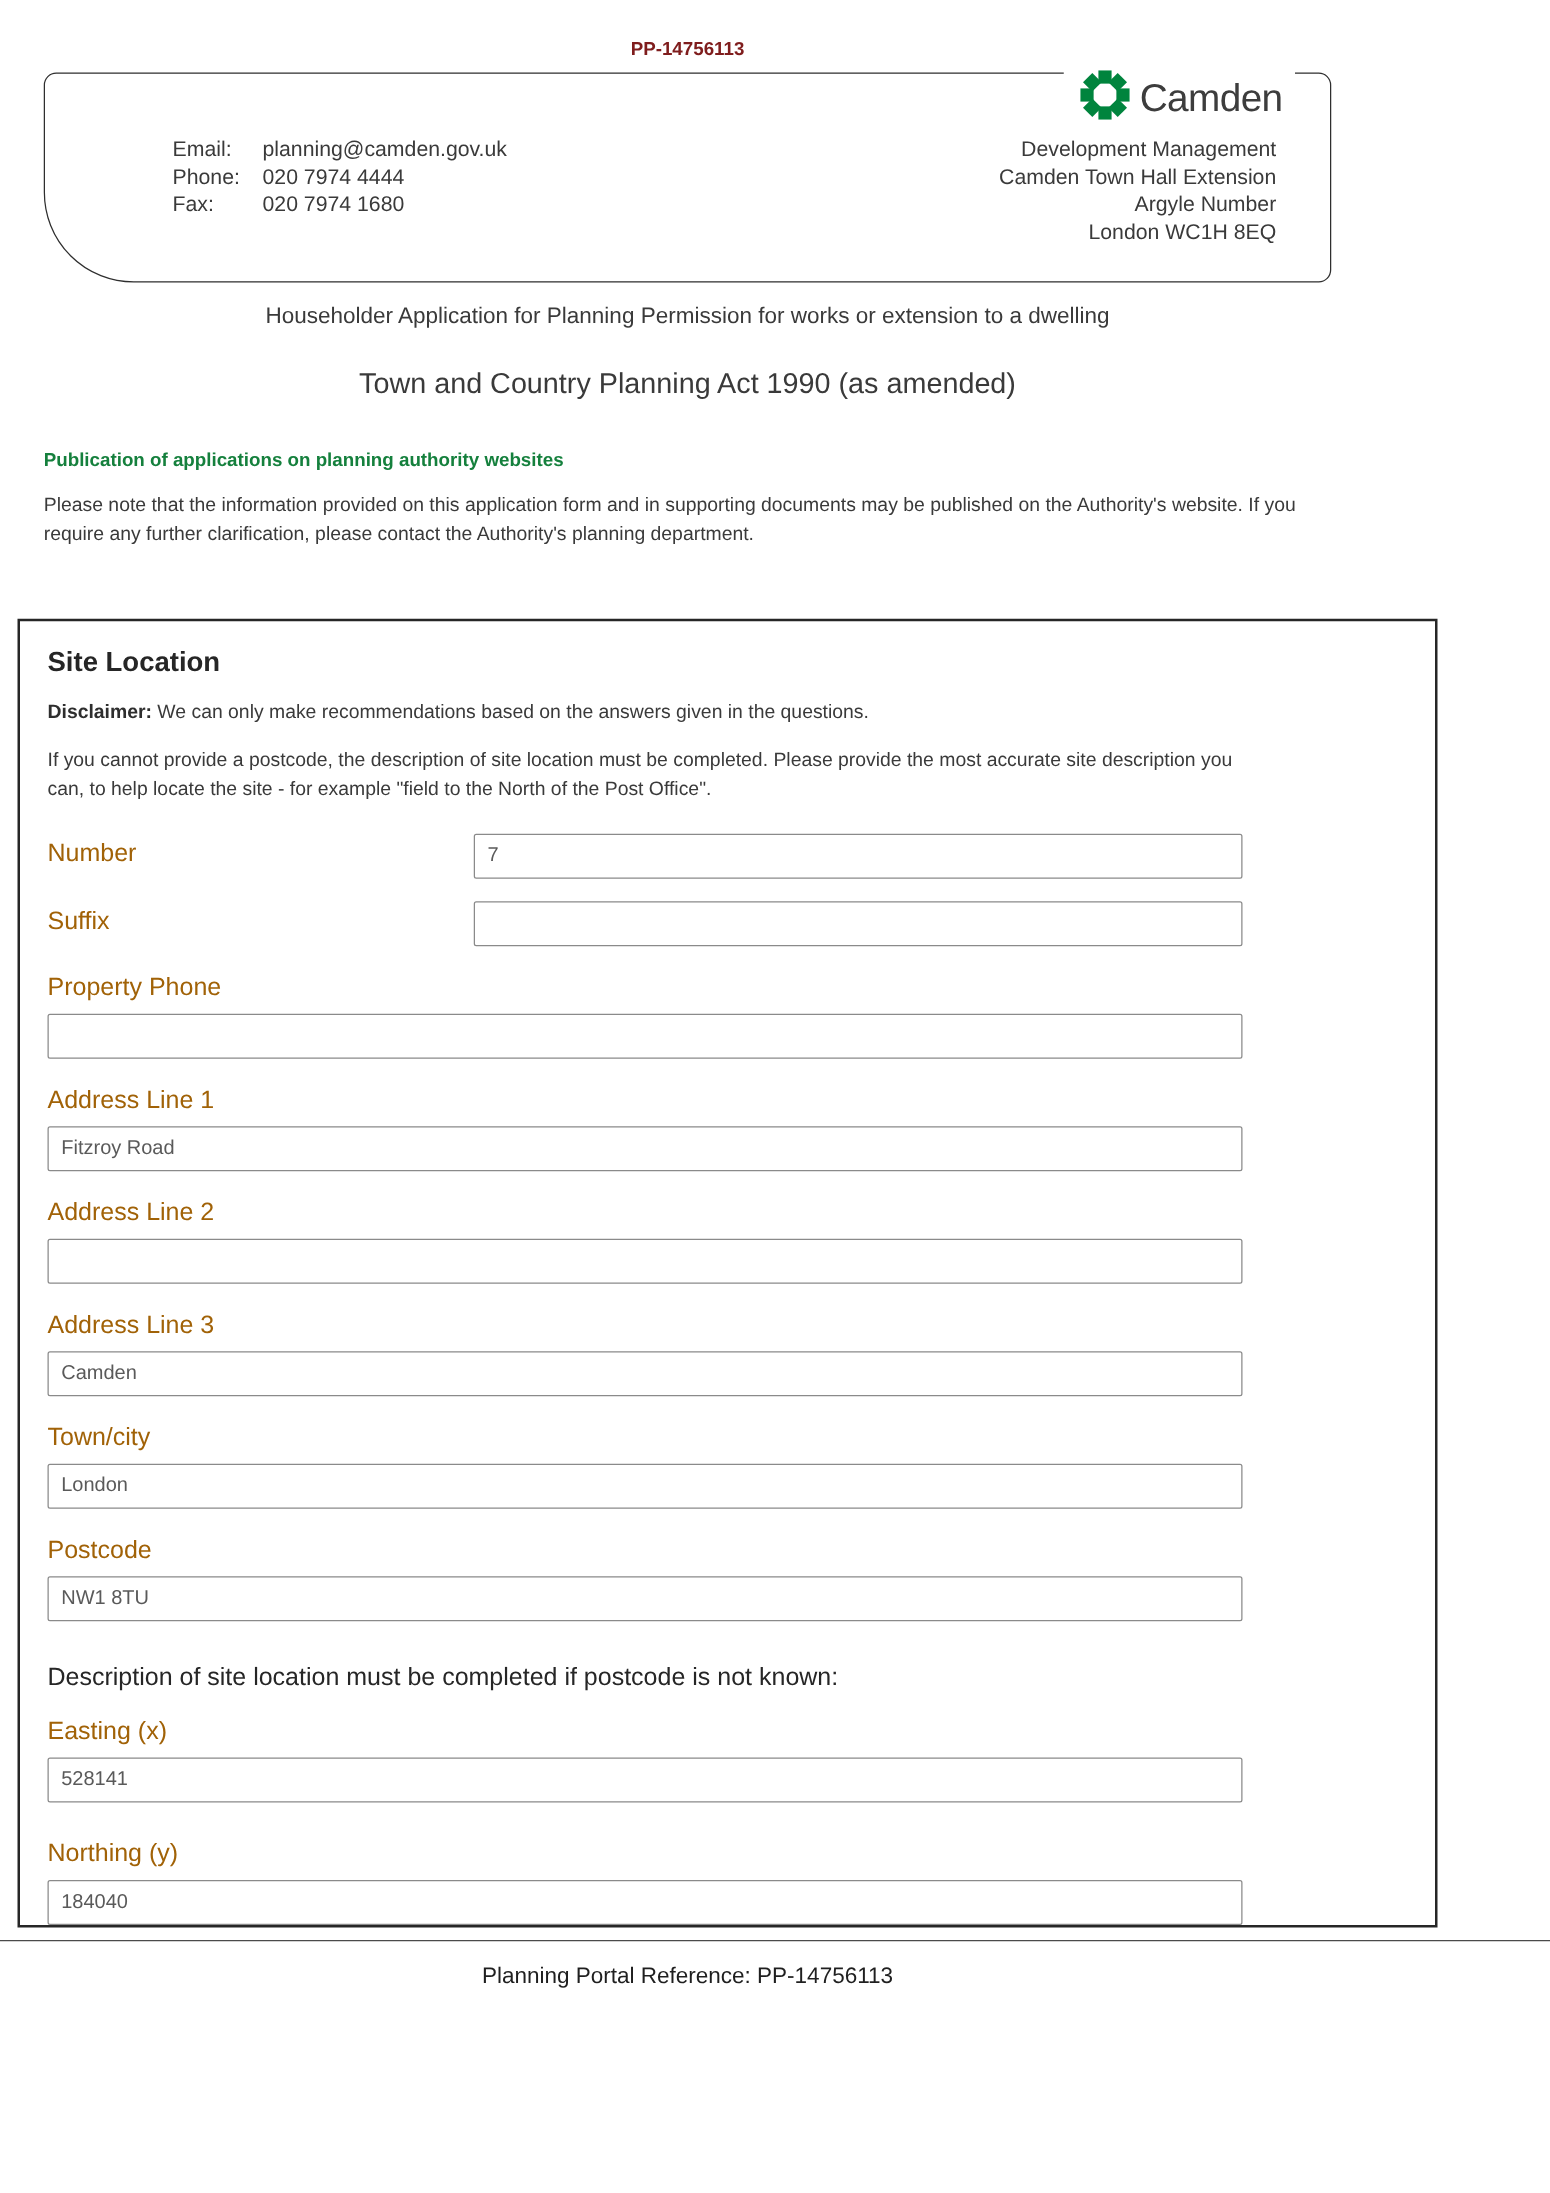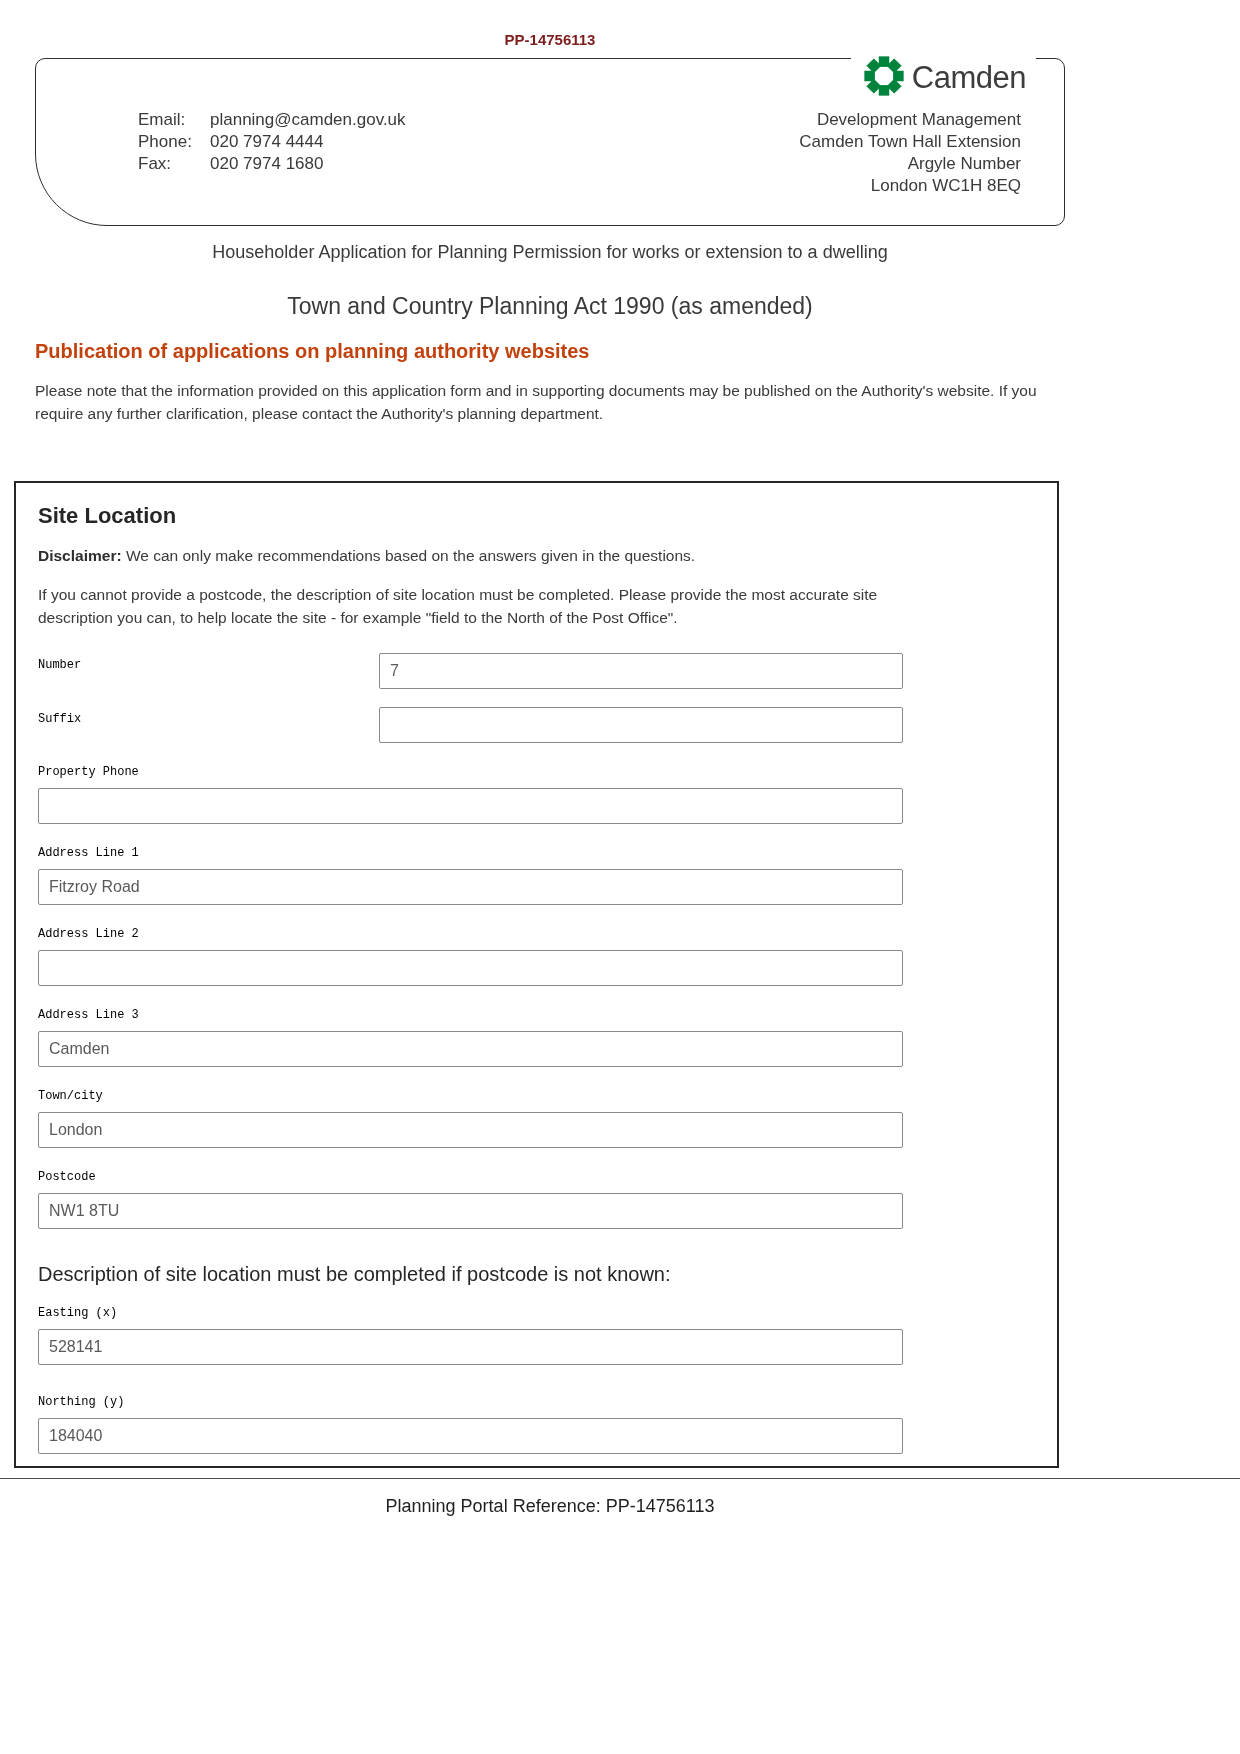--- a/index.html
+++ b/index.html
@@ -44,34 +44,34 @@
 
   .main-title {
     margin-top:16px; text-align:center;
     font-size:18px; font-weight:400; color:#3a3a3a;
   }
   .sub-title {
     margin-top:30px; text-align:center;
     font-size:23px; font-weight:400; color:#3a3a3a;
   }
 
-  .pub-heading { margin-top:20px; font-size:20px; font-weight:700; color:#c2410c; }
+  .pub-heading { margin-top:40px; font-size:15px; font-weight:700; color:#15803d; }
   .pub-body   { margin-top:16px; font-size:15.5px; line-height:23px; color:#3a3a3a; }
 
   .section-box {
-    width:1045px; margin:56px 0 0 14px;
+    width:1136px; margin:56px 0 0 14px;
     border:2px solid #262626;
-    padding:20px 154px 12px 22px;
+    padding:20px 154px 0 22px;
   }
   .section-heading { font-size:22px; font-weight:700; color:#262626; }
   .disclaimer { margin-top:16px; font-size:15.5px; line-height:22px; }
   .disclaimer strong { color:#2e2e2e; }
   .intro { margin-top:16px; font-size:15.5px; line-height:23px; }
 
-  label { font-size:12px; color:#000000;font-family:Liberation Mono, monospace; }
+  label { font-size:20px; color:#a16207; }
 
   .text-input, .text-area {
     border:1px solid #8a8a8a; border-radius:2px;
     background:#ffffff;
     font-family:inherit; font-size:16px; color:#5a5a5a;
     padding:0 10px;
     width:100%;
     outline:none;
   }
   .text-input { height:36px; }

